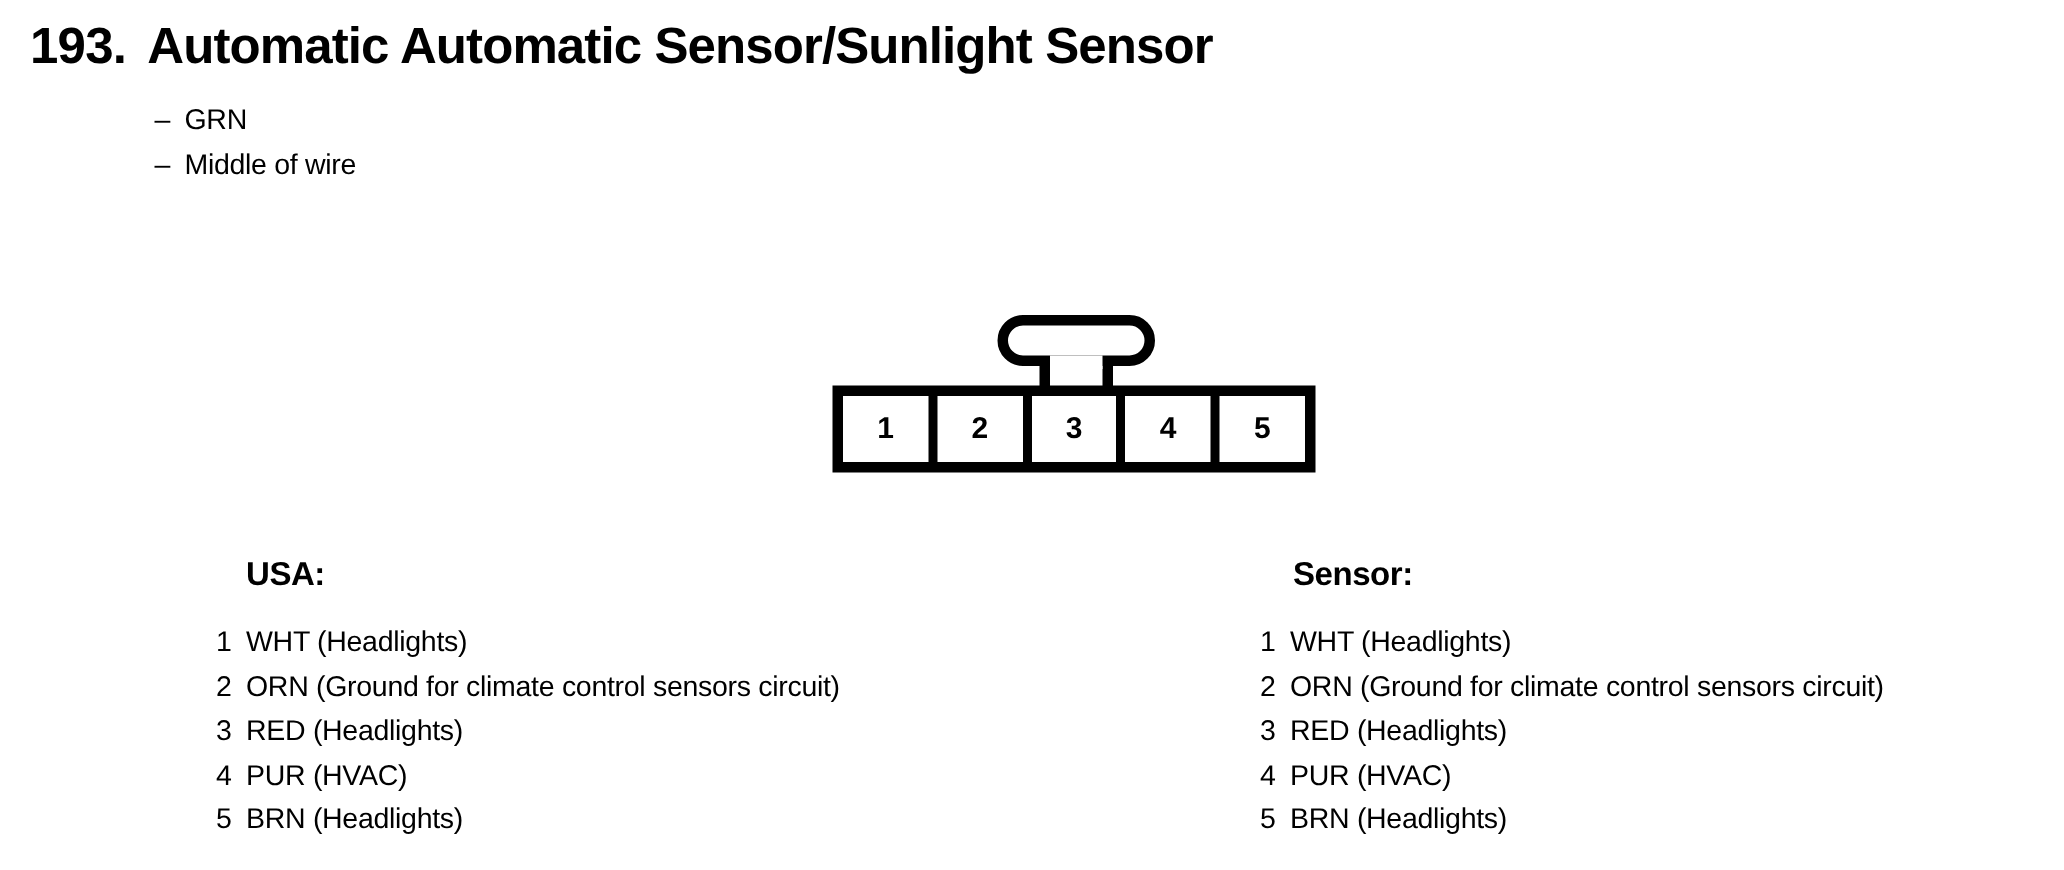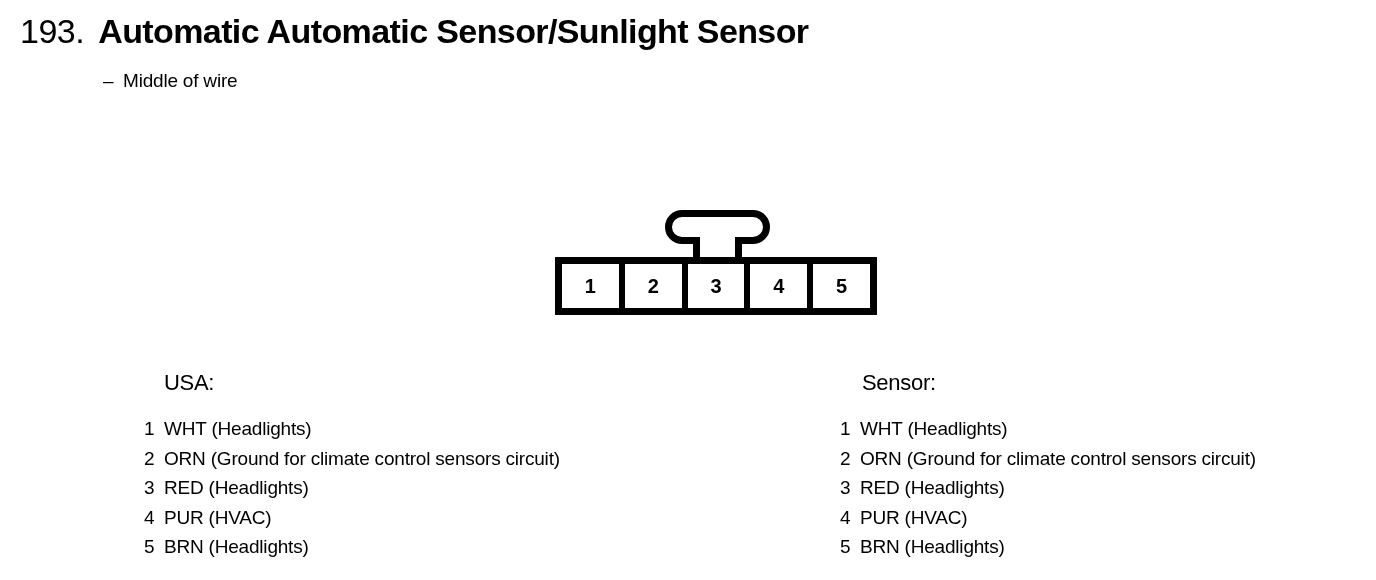--- a/index.html
+++ b/index.html
@@ -22,21 +22,21 @@
   #page-header {
     position: absolute;
     left: 20px;
     top: 12px;
     display: flex;
     align-items: baseline;
     white-space: nowrap;
   }
   #page-header .section-number {
     font-size: 34px;
-    font-weight: normal;
+    font-weight: bold;
     letter-spacing: -0.5px;
     margin-right: 14px;
   }
   #page-header .section-title {
     font-size: 34px;
     font-weight: bold;
     letter-spacing: -0.6px;
   }
 
   
@@ -135,21 +135,21 @@
   
   .pinout-column {
     position: absolute;
     top: 370px;
   }
   #pinout-usa    { left: 164px; }
   #pinout-canada { left: 860px; }
 
   .pinout-heading {
     font-size: 22px;
-    font-weight: normal;
+    font-weight: bold;
     letter-spacing: -0.3px;
     margin: 0 0 18px 0;
   }
   #pinout-usa .pinout-heading    { margin-left: 0px; }
   #pinout-canada .pinout-heading { margin-left: 2px; }
 
   .pinout-list {
     list-style: none;
     margin: 0;
     padding: 0;
@@ -172,20 +172,23 @@
 </style>
 </head>
 <body>
 
 <div id="page-header">
   <span class="section-number">193.</span>
   <span class="section-title">Automatic Automatic Sensor/Sunlight Sensor</span>
 </div>
 
 <ul id="spec-list">
+  <li>
+    <span class="dash">–</span><span>GRN</span>
+  </li>
   <li>
     <span class="dash">–</span><span>Middle of wire</span>
   </li>
 </ul>
 
 <div id="connector-diagram">
   <div id="connector-tab"></div>
   <div id="connector-neck-left"></div>
   <div id="connector-neck-right"></div>
   <div id="connector-neck-fill"></div>

